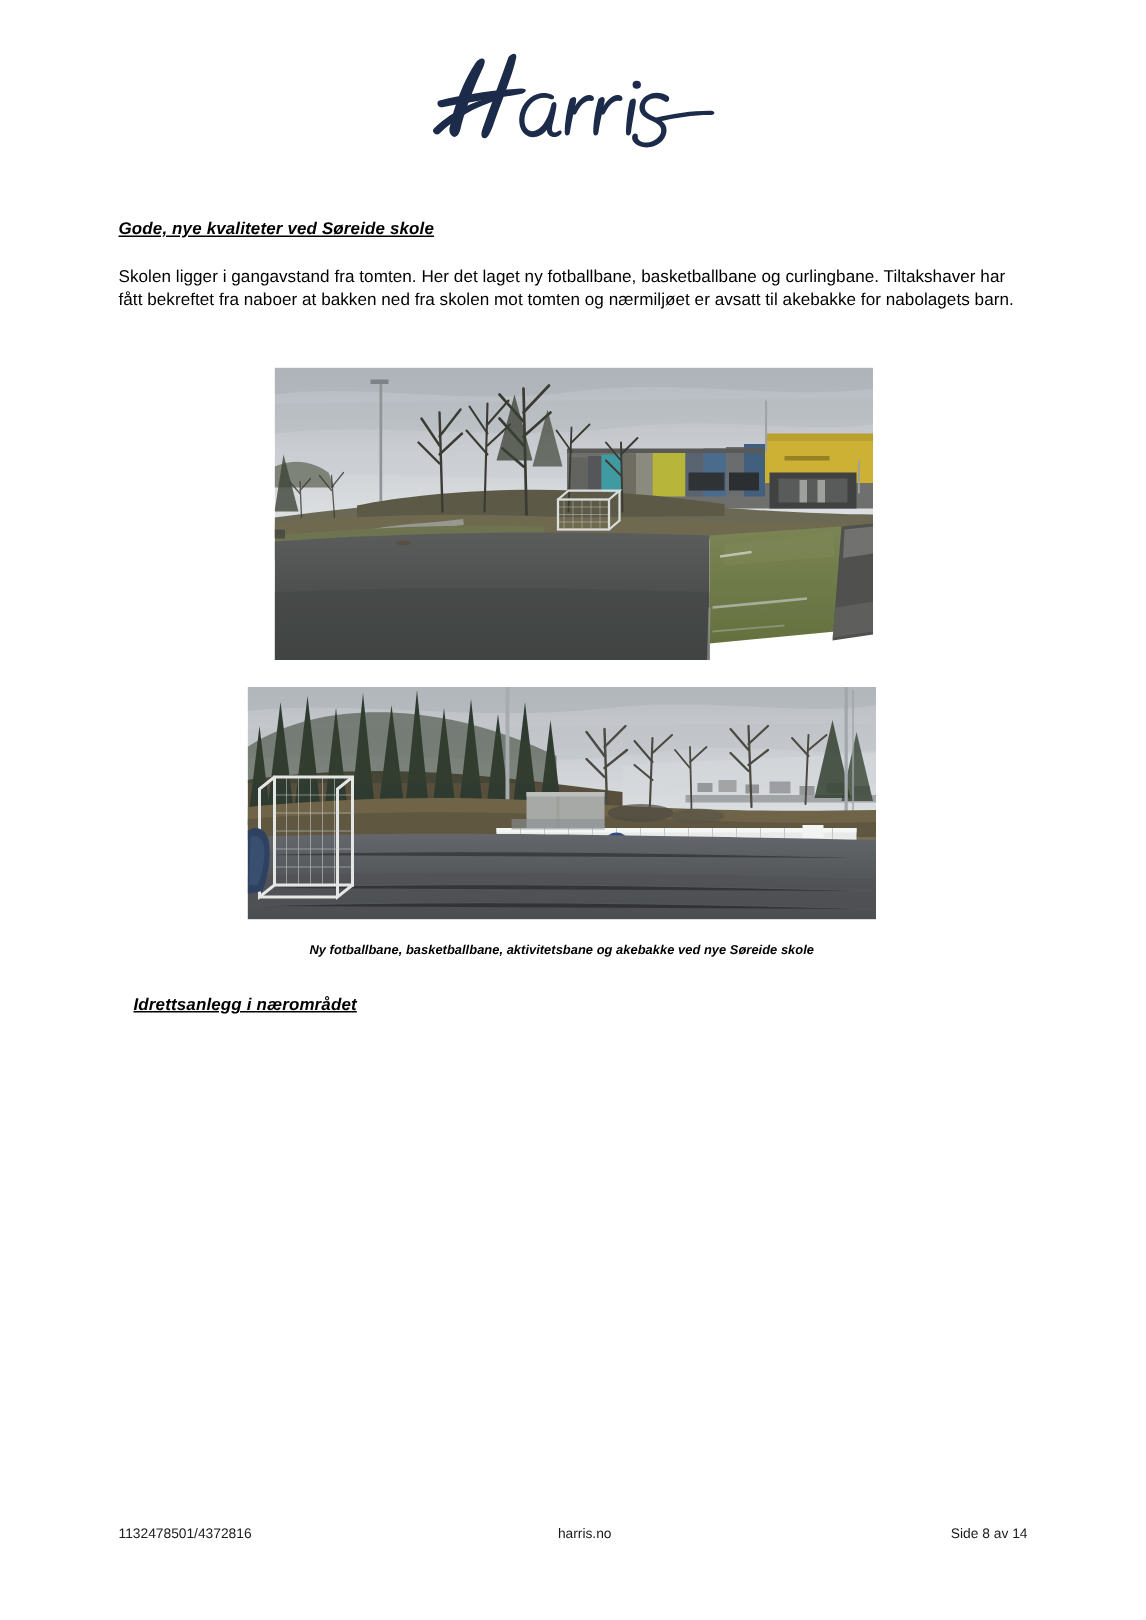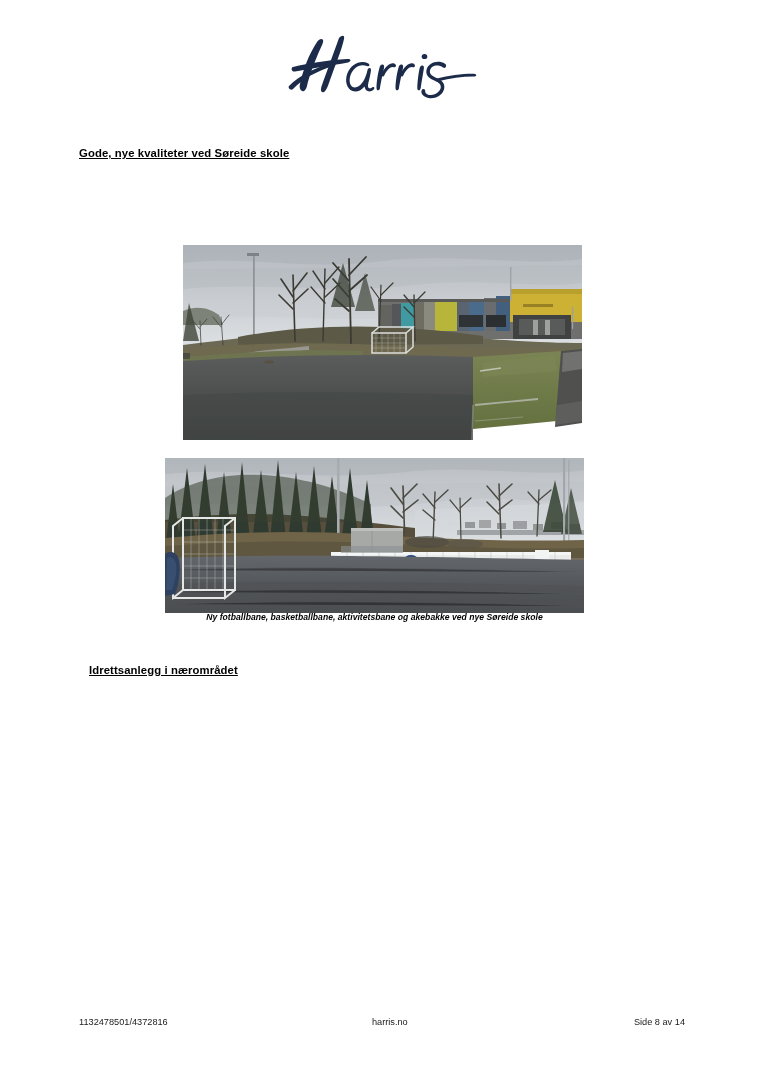--- a/index.html
+++ b/index.html
@@ -33,20 +33,21 @@
   .doc-body {
     position: absolute;
     left: 79px;
     top: 143px;
     width: 606px;
   }
 
   .sec-heading {
     font-size: 11.3px;
     font-weight: bold;
+    font-style: italic;
     text-decoration: underline;
     line-height: 15px;
     letter-spacing: 0.1px;
     margin: 0;
     padding: 0;
     display: inline-block;
   }
 
   .para {
     font-size: 11.4px;
@@ -74,21 +75,21 @@
     top: 458px;
     width: 419px;
     height: 155px;
     overflow: hidden;
   }
   .photo-svg { display: block; width: 100%; height: 100%; }
 
   .photo-caption {
     position: absolute;
     left: 165px;
-    top: 612px;
+    top: 628px;
     width: 419px;
     text-align: center;
     font-size: 8.6px;
     font-style: italic;
     font-weight: bold;
     line-height: 11px;
     letter-spacing: 0.02px;
   }
 
   
@@ -162,20 +163,21 @@
                C141 32.8, 151 29.3, 158 33.8 C160.5 35.4, 158.5 39.3, 156 37.5 Z"></path>
       <path d="M150 48.5 C162 45.5, 176 43.6, 187 43.8 C190 43.85, 190 46.6, 187 46.6
                C176 46.5, 163 48.3, 151.5 51.3 C148.5 52, 147.2 49.2, 150 48.5 Z"></path>
     </g>
   </svg>
 </div>
 
 <div class="doc-body">
   <div class="sec-heading">Gode, nye kvaliteter ved Søreide skole</div>
   <div class="gap-after-heading"></div>
+  <p class="para">Skolen ligger i gangavstand fra tomten. Her det laget ny fotballbane, basketballbane og curlingbane. Tiltakshaver har fått bekreftet fra naboer at bakken ned fra skolen mot tomten og nærmiljøet er avsatt til akebakke for nabolagets barn.</p>
 </div>
 
 <div class="photo-block-1">
   <svg class="photo-svg" viewBox="0 0 399 195" preserveAspectRatio="none" aria-hidden="true">
     <defs>
       <linearGradient id="sky1" x1="0" y1="0" x2="0" y2="1">
         <stop offset="0%" stop-color="#b4b9bf"></stop>
         <stop offset="45%" stop-color="#c6cacf"></stop>
         <stop offset="100%" stop-color="#dfe2e4"></stop>
       </linearGradient>

